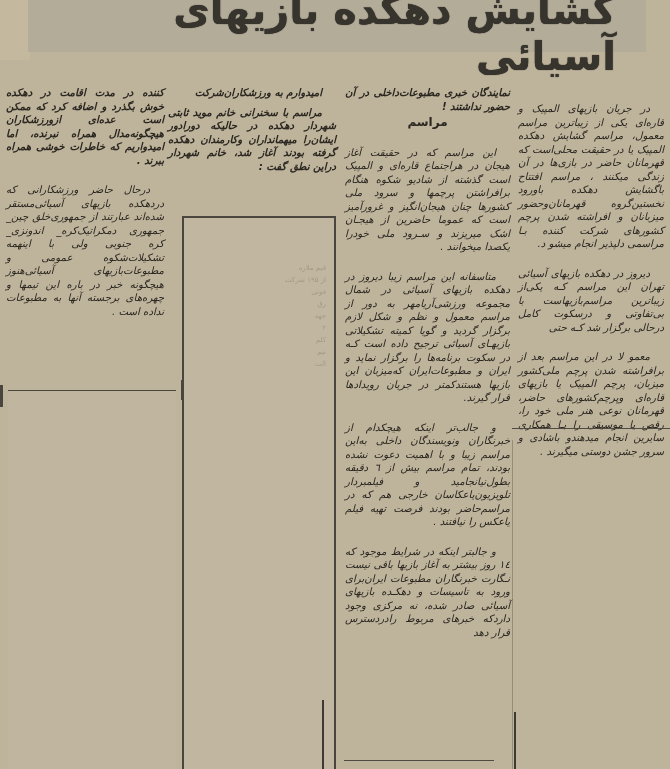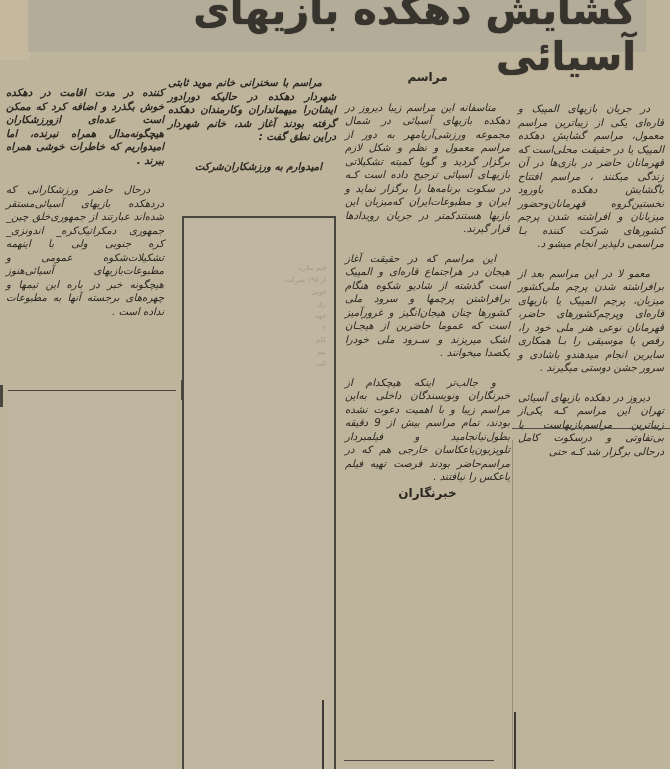--- a/index.html
+++ b/index.html
@@ -12,21 +12,21 @@
     }
     .page { position: absolute; inset: 0; background: #beb39b; }
     .header-band {
       position: absolute; left: 28px; top: 0; width: 618px; height: 52px;
       background: #b3ac99;
     }
     .left-strip {
       position: absolute; left: 0; top: 0; width: 30px; height: 60px; background: #c4b99f;
     }
     .headline {
-      position: absolute; left: 76px; top: 4px; width: 560px; height: 58px;
+      position: absolute; left: 56px; top: 4px; width: 560px; height: 58px;
       display: flex; align-items: center; justify-content: center;
       font-family: "DejaVu Sans", sans-serif; font-weight: bold;
       font-size: 40px; color: #37332d; direction: rtl;
       letter-spacing: 0px;
       text-shadow: 0 0 1px #1f1c18;
     }
     .col {
       position: absolute; direction: rtl; text-align: justify;
       font-size: 10.2px; line-height: 13.5px; color: #2a2620;
       font-family: "DejaVu Sans", sans-serif;
@@ -61,39 +61,40 @@
 </head>
 <body>
 
 <div class="page">
   <div class="left-strip"></div>
   <div class="header-band"></div>
   <div class="headline">گشایش دهکده بازیهای آسیائی</div>
 
   <div class="col col1">
     <p class="indent">در جریان بازیهای المپیک و قاره‌ای یکی از زیباترین مراسم معمول، مراسم گشایش دهکده المپیک یا در حقیقت محلی‌است که قهرمانان حاضر در بازی‌ها در آن زندگی میکنند ، مراسم افتتاح باگشایش دهکده باورود نخستین‌گروه قهرمانان‌وحضور میزبانان و افراشته شدن پرچم کشورهای شرکت کننده بـا مراسمی دلپذیر انجام میشو د.</p>
+    <p class="indent">دیروز در دهکده بازیهای آسیائی تهران این مراسم کـه یکی‌از زیباترین مراسم‌بازیهاست با بی‌تفاوتی و درسکوت کامل درحالی برگزار شد کـه حتی</p>
     <p class="indent">معمو لا در این مراسم بعد از برافراشته شدن پرچم ملی‌کشور میزبان، پرچم المپیک یا بازیهای قاره‌ای وپرچم‌کشورهای حاضر، قهرمانان نوعی هنر ملی خود را، رقص یا موسیقی را بـا همکاری سایرین انجام میدهندو باشادی و سرور جشن دوستی میگیرند .</p>
-    <p class="indent">دیروز در دهکده بازیهای آسیائی تهران این مراسم کـه یکی‌از زیباترین مراسم‌بازیهاست با بی‌تفاوتی و درسکوت کامل درحالی برگزار شد کـه حتی</p>
   </div>
   <div class="rule-h" style="left:512px;top:428px;width:158px;"></div>
 
   <div class="col col2">
+    <p class="bold">نمایندگان خبری مطبوعات‌داخلی در آن حضور نداشتند !</p>
     <div class="subhead">مراسم</div>
+    <p class="indent">این مراسم که در حقیقت آغاز هیجان در هراجتماع قاره‌ای و المپیک است گذشته از شادیو شکوه هنگام برافراشتن پرچمها و سرود ملی کشورها چنان هیجان‌انگیز و غرورآمیز است که عموما حاضرین از هیجـان اشک میریزند و سـرود ملی خودرا یکصدا میخوانند .</p>
     <p class="indent">متاسفانه این مراسم زیبا دیروز در دهکده بازیهای آسیائی در شمال مجموعه ورزشی‌آریامهر به دور از مراسم معمول و نظم و شکل لازم برگزار گردید و گویا کمیته تشکیلاتی بازیهـای آسیائی ترجیح داده است کـه در سکوت برنامه‌ها را برگزار نماید و ایران و مطبوعات‌ایران که‌میزبان این بازیها هستندکمتر در جریان رویدادها قرار گیرند.</p>
-    <p class="indent">این مراسم که در حقیقت آغاز هیجان در هراجتماع قاره‌ای و المپیک است گذشته از شادیو شکوه هنگام برافراشتن پرچمها و سرود ملی کشورها چنان هیجان‌انگیز و غرورآمیز است که عموما حاضرین از هیجـان اشک میریزند و سـرود ملی خودرا یکصدا میخوانند .</p>
-    <p class="indent">و جالب‌تر اینکه هیچکدام از خبرنگاران ونویسندگان داخلی به‌این مراسم زیبا و با اهمیت دعوت نشده بودند، تمام مراسم بیش از 9 دقیقه بطول‌نیانجامید و فیلمبردار تلویزیون‌یاعکاسان خارجی هم که در مراسم‌حاضر بودند فرصت تهیه فیلم یاعکس را نیافتند .</p>
-    <div class="subhead">خبرنگاران</div>
+    <p class="indent">و جالب‌تر اینکه هیچکدام از خبرنگاران ونویسندگان داخلی به‌این مراسم زیبا و با اهمیت دعوت نشده بودند، تمام مراسم بیش از ٦ دقیقه بطول‌نیانجامید و فیلمبردار تلویزیون‌یاعکاسان خارجی هم که در مراسم‌حاضر بودند فرصت تهیه فیلم یاعکس را نیافتند .</p>
+    <p class="indent">و جالبتر اینکه در شرایط موجود که ١٤ روز بیشتر به آغاز بازیها باقی نیست نـگارت خبرنگاران مطبوعات ایران‌برای ورود به تاسیسات و دهکـده بازیهای آسیائی صادر شده، نه مرکزی وجود داردکه خبرهای مربوط رادردسترس قرار دهد</p>
   </div>
   <div class="rule-h" style="left:344px;top:760px;width:150px;"></div>
   <div class="rule-v" style="left:512px;top:440px;width:1px;height:329px;opacity:0.35;"></div>
   <div class="box-bracket" style="left:514px;top:712px;height:57px;"></div>
 
   <div class="col col3">
+    <p class="bold indent">امیدوارم به ورزشکاران‌شرکت</p>
     <p class="bold indent" style="margin-top:6px;">مراسم با سخنرانی خانم موید ثابتی شهردار دهکده در حالیکه دورادور ایشان‌را میهمانداران وکارمندان دهکده گرفته بودند آغاز شد، خانم شهردار دراین نطق گفت :</p>
-    <p class="bold indent">امیدوارم به ورزشکاران‌شرکت</p>
   </div>
 
   <div class="photo-box">
     <div class="faint" style="right:8px;top:44px;line-height:12px;text-align:right;">
       <div>قیم ملاره</div>
       <div>از ۱۹۵ شرکت</div>
       <div>فوتی</div>
       <div>رق</div>
       <div>جهه</div>
       <div>۲</div>

